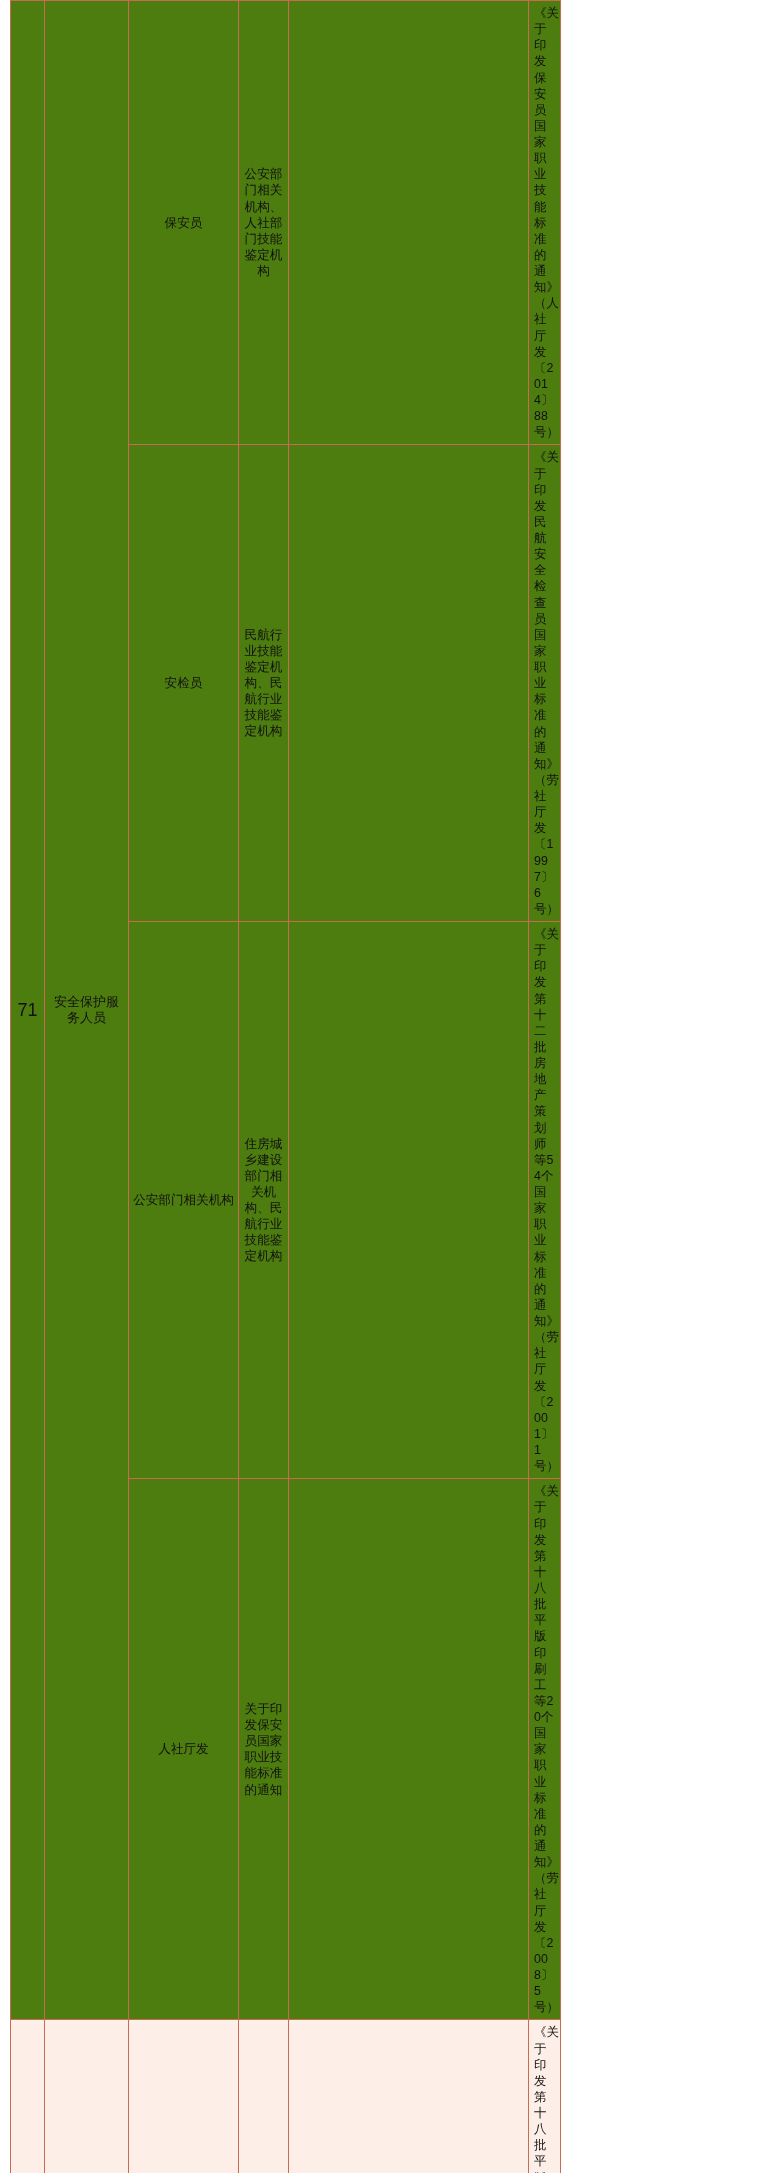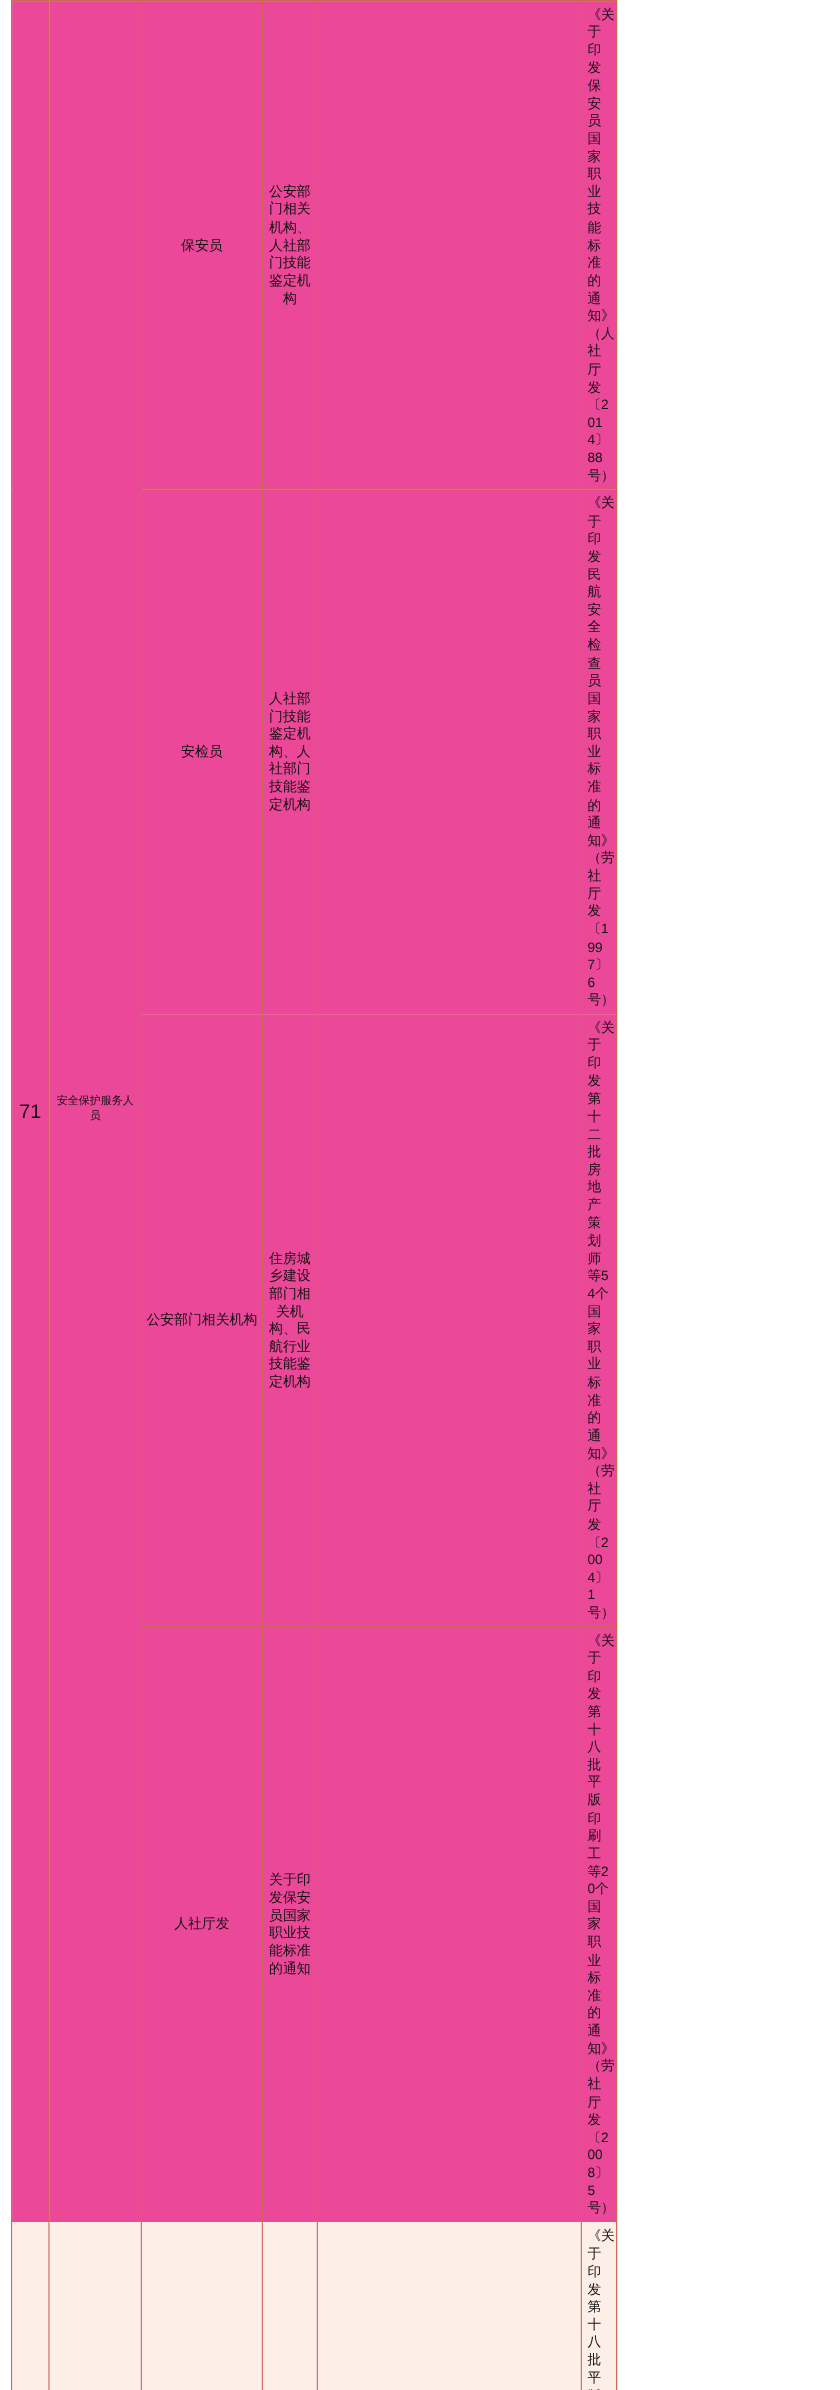--- a/index.html
+++ b/index.html
@@ -28,30 +28,30 @@
     border:1px solid #c96a52;
     vertical-align:middle;
     text-align:center;
     font-size:12.6px;
     line-height:1.28;
     padding:4px 3px;
     color:#111;
     word-break:break-all;
   }
   td.idx{font-size:18px;font-weight:normal;}
-  td.cat{font-size:10px;font-family:Liberation Mono, monospace;}
+  td.cat{font-size:13px;}
   td.docs{
     text-align:left;
     padding:4px 5px;
     font-size:12.4px;
     line-height:1.3;
   }
   td.blank{border-top:none;border-bottom:none;}
   tr.shade td{background:#fdeee7;}
-  tr.plain td{background:#ec4899;}
+  tr.plain td{background:#4d7c0f;}
 </style>
 </head>
 <body>
 
 <div id="sheet">
 <table>
   <colgroup>
     <col class="c0">
         <col class="c1">
         <col class="c2">
@@ -65,29 +65,29 @@
     <td class="idx" rowspan="4">71</td>
     <td class="cat" rowspan="4">安全保护服务人员</td>
     <td>保安员</td>
     <td>公安部门相关机构、人社部门技能鉴定机构</td>
     <td></td>
     <td class="docs">《关于印发保安员国家职业技能标准的通知》（人社厅发〔2014〕88号）</td>
     <td class="blank" rowspan="4"></td>
   </tr>
   <tr class="plain">
     <td>安检员</td>
-    <td>人社部门技能鉴定机构、人社部门技能鉴定机构</td>
+    <td>民航行业技能鉴定机构、民航行业技能鉴定机构</td>
     <td></td>
     <td class="docs">《关于印发民航安全检查员国家职业标准的通知》（劳社厅发〔1997〕6号）</td>
   </tr>
   <tr class="plain">
     <td>公安部门相关机构</td>
     <td>住房城乡建设部门相关机构、民航行业技能鉴定机构</td>
     <td></td>
-    <td class="docs">《关于印发第十二批房地产策划师等54个国家职业标准的通知》（劳社厅发〔2004〕1号）</td>
+    <td class="docs">《关于印发第十二批房地产策划师等54个国家职业标准的通知》（劳社厅发〔2001〕1号）</td>
   </tr>
   <tr class="plain">
     <td>人社厅发</td>
     <td>关于印发保安员国家职业技能标准的通知</td>
     <td></td>
     <td class="docs">《关于印发第十八批平版印刷工等20个国家职业标准的通知》（劳社厅发〔2008〕5号）</td>
   </tr>
 
   <tr class="shade">
     <td class="idx" rowspan="2">72</td>

